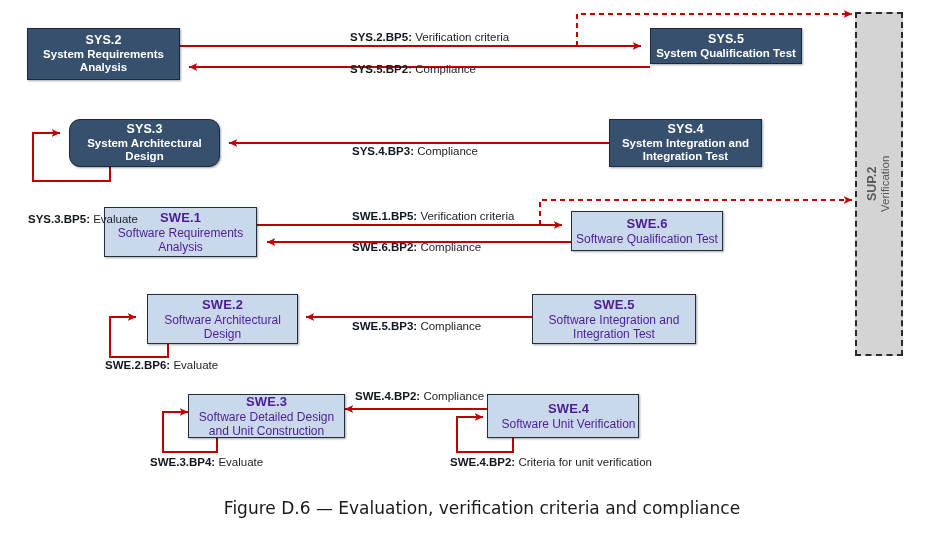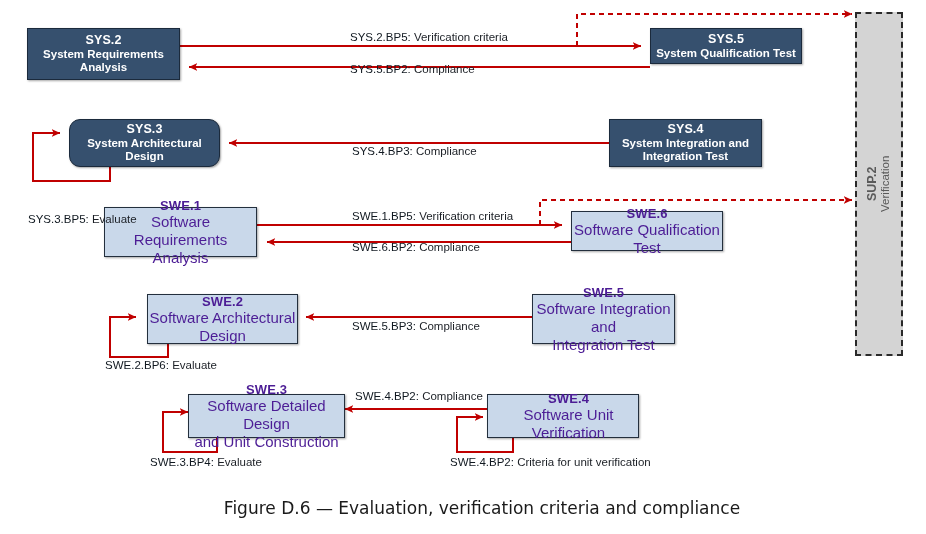--- a/index.html
+++ b/index.html
@@ -51,21 +51,21 @@
   .node .nid {
     font-weight: bold;
     font-size: 12.5px;
     letter-spacing: 0.1px;
   }
   .node .ndesc {
     font-size: 11.5px;
   }
   .node.dark .ndesc { font-weight: bold; }
   .node.light .nid { font-size: 13px; }
-  .node.light .ndesc { font-weight: normal; font-size: 15px; }
+  .node.light .ndesc { font-weight: normal; font-size: 12px; }
 
   .sup-node {
     position: absolute;
     box-sizing: border-box;
     background: #d4d4d4;
     border: 2px dashed #2a2a2a;
     display: flex;
     align-items: center;
     justify-content: center;
   }
@@ -86,21 +86,21 @@
     display: block;
   }
 
   .edge-label {
     position: absolute;
     white-space: nowrap;
     font-size: 11.5px;
     color: #15181c;
   }
   .edge-label .code {
-    font-weight: normal;
+    font-weight: bold;
     color: #101820;
   }
   .edge-label .txt {
     font-weight: normal;
     color: #1b1f25;
   }
 
   .caption {
     position: absolute;
     left: 0;
@@ -181,21 +181,21 @@
   <div class="node light" style="left:571px; top:211px; width:152px; height:40px;">
     <span class="nid">SWE.6</span>
     <span class="ndesc">Software Qualification Test</span>
   </div>
 
   <div class="node light" style="left:147px; top:294px; width:151px; height:50px;">
     <span class="nid">SWE.2</span>
     <span class="ndesc">Software Architectural<br>Design</span>
   </div>
 
-  <div class="node light" style="left:532px; top:294px; width:143px; height:50px;">
+  <div class="node light" style="left:532px; top:294px; width:164px; height:50px;">
     <span class="nid">SWE.5</span>
     <span class="ndesc">Software Integration and<br>Integration Test</span>
   </div>
 
   <div class="node light" style="left:188px; top:394px; width:157px; height:44px;">
     <span class="nid">SWE.3</span>
     <span class="ndesc">Software Detailed Design<br>and Unit Construction</span>
   </div>
 
   <div class="node light" style="left:487px; top:394px; width:152px; height:44px;padding-left:11px;">

